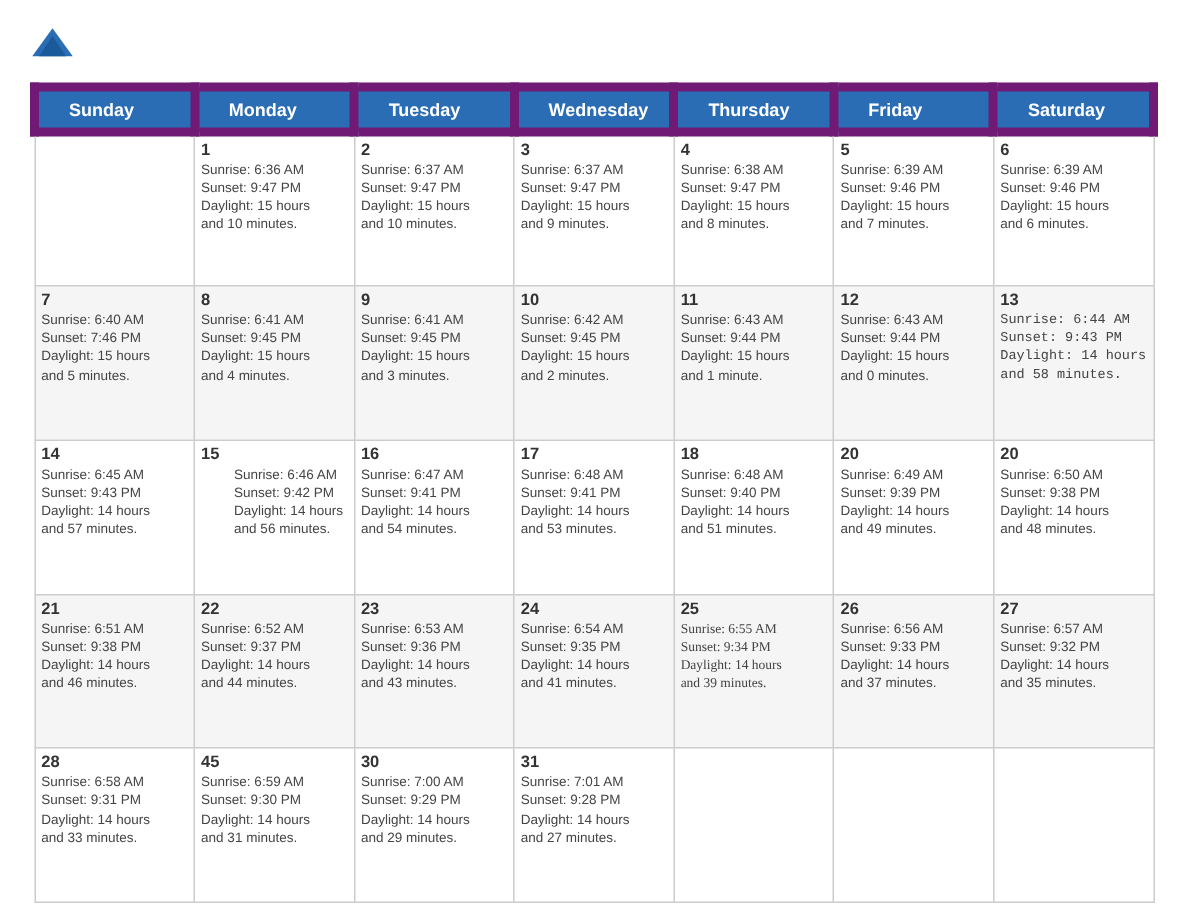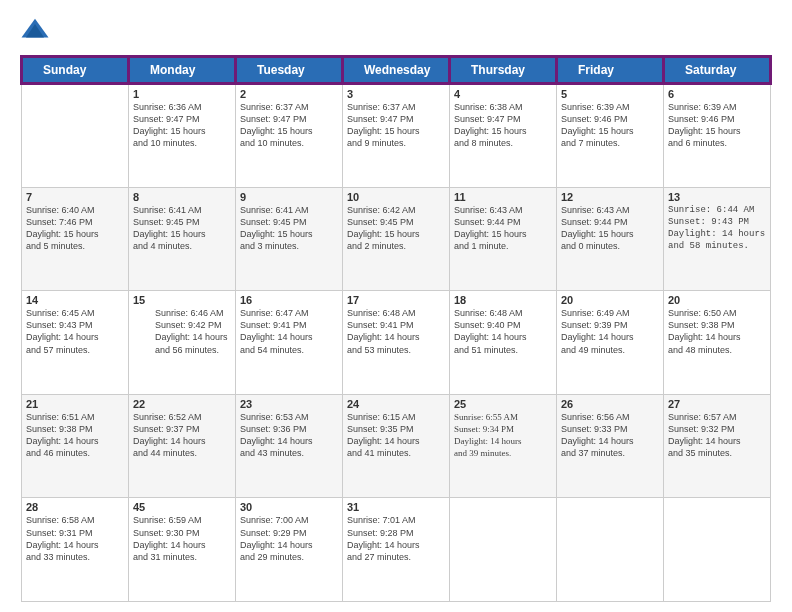--- a/index.html
+++ b/index.html
@@ -67,21 +67,21 @@
       width: 100%;
       table-layout: fixed;
     }
     .calendar th {
       background: #2a6db5;
       color: #fff;
       font-size: 12px;
       font-weight: bold;
       padding: 5px 20px;
       text-align: left;
-      border: 3px solid #701a75;
+      border: 6px solid #701a75;
     }
     .calendar td {
       border: 1px solid #ccc;
       vertical-align: top;
       padding: 3px 4px;
       font-size: 9.5px;
       color: #333;
       height: 78px;
     }
     .day-number {
@@ -307,21 +307,21 @@
           </td>
           <td>
             <span class="day-number">23</span>
             <div class="cell-info" style="white-space: pre-line;">Sunrise: 6:53 AM
 Sunset: 9:36 PM
 Daylight: 14 hours
 and 43 minutes.</div>
           </td>
           <td>
             <span class="day-number">24</span>
-            <div class="cell-info" style="white-space: pre-line;">Sunrise: 6:15 AM
+            <div class="cell-info" style="white-space: pre-line;">Sunrise: 6:54 AM
 Sunset: 9:35 PM
 Daylight: 14 hours
 and 41 minutes.</div>
           </td>
           <td>
             <span class="day-number">25</span>
             <div class="cell-info" style="white-space: pre-line; font-family: Liberation Serif, serif;">Sunrise: 6:55 AM
 Sunset: 9:34 PM
 Daylight: 14 hours
 and 39 minutes.</div>

